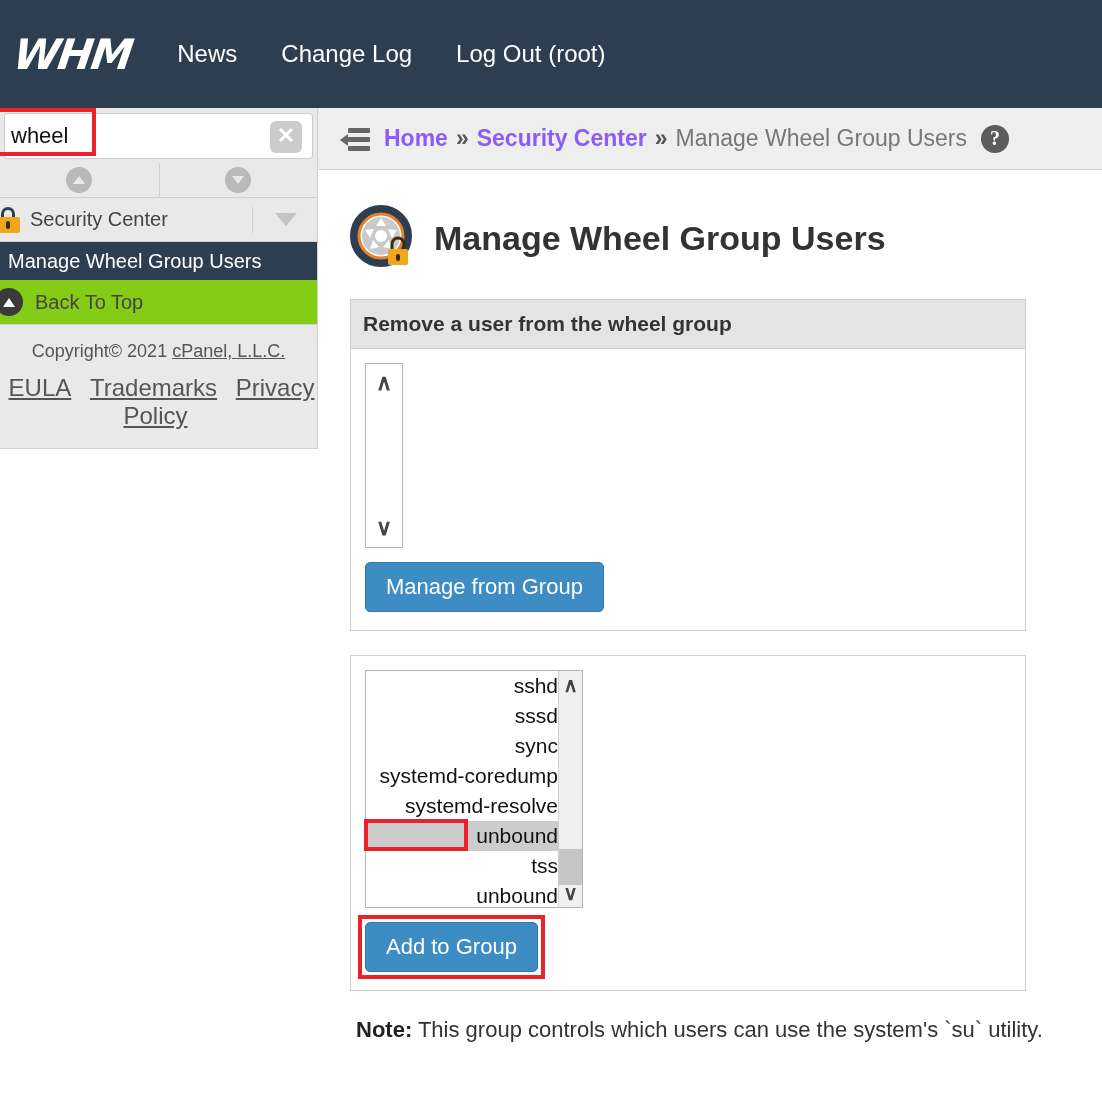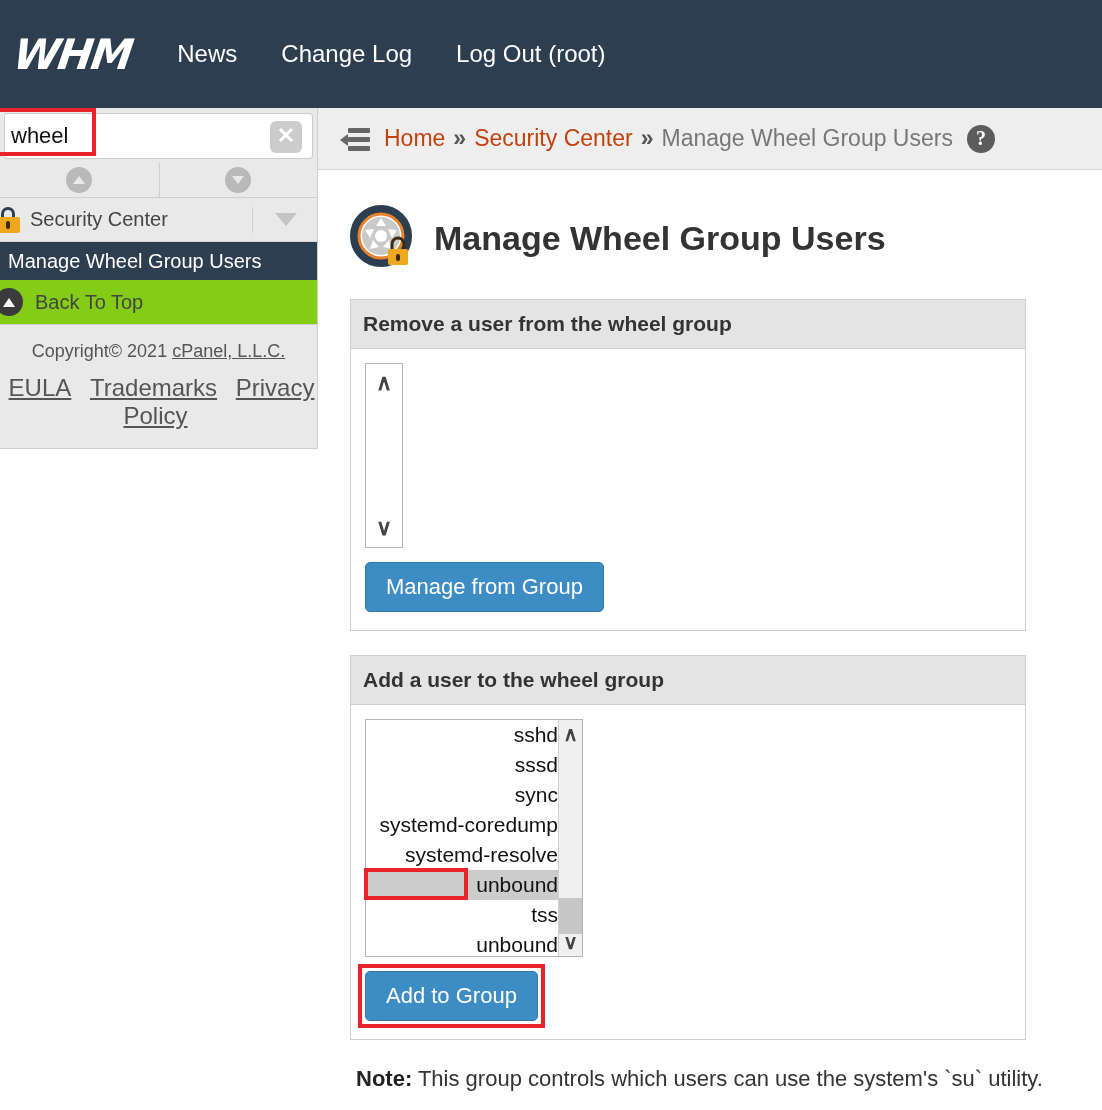--- a/index.html
+++ b/index.html
@@ -239,21 +239,21 @@
   .collapse-icon b:nth-child(2) { top: 10px; width: 22px; }
   .collapse-icon b:nth-child(3) { top: 19px; width: 22px; }
   .collapse-icon i {
     position: absolute; left: 0; top: 7px;
     width: 0; height: 0;
     border-top: 6px solid transparent;
     border-bottom: 6px solid transparent;
     border-right: 8px solid #666666;
   }
   .crumbs { font-size: 23px; color: #777777; display: flex; align-items: center; gap: 8px; }
-  .crumbs a { color: #c2410c; text-decoration: none; cursor: pointer; }
+  .crumbs a { color: #8b5cf6; text-decoration: none; cursor: pointer; font-weight: bold; }
   .crumbs .sep { color: #555555; font-weight: bold; }
   .crumbs .current { color: #777777; }
   .help-icon {
     width: 28px; height: 28px; border-radius: 50%;
     background: #5c5c5c; color: #ffffff;
     font-size: 20px; font-weight: bold;
     display: flex; align-items: center; justify-content: center;
     margin-left: 6px;
     cursor: pointer;
     font-family: "Liberation Serif", serif;
@@ -487,21 +487,20 @@
       <div class="panel-body">
         <div class="listbox-empty">
           <span class="chev">∧</span>
           <span class="chev">∨</span>
         </div>
         <button class="btn">Manage from Group</button>
       </div>
     </section>
 
     <section class="panel">
-      <div class="panel-head">Add a user to the wheel group</div>
       <div class="panel-body">
         <div style="position:relative; width:250px;text-align:right;">
           <div class="listbox">
             <ul>
               <li>sshd</li>
               <li>sssd</li>
               <li>sync</li>
               <li>systemd-coredump</li>
               <li>systemd-resolve</li>
               <li class="selected">unbound</li>

